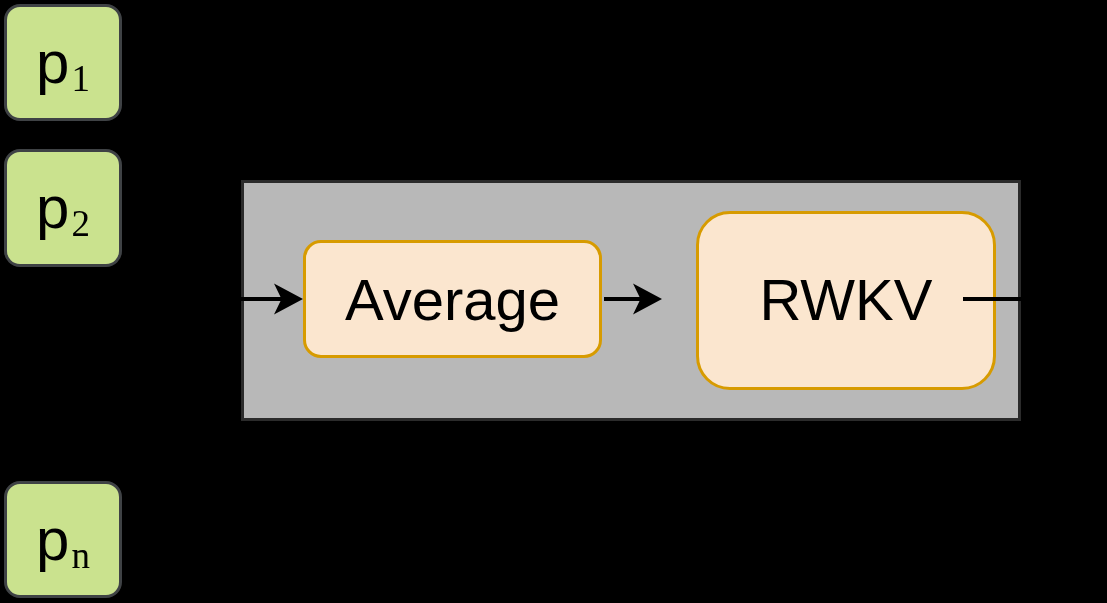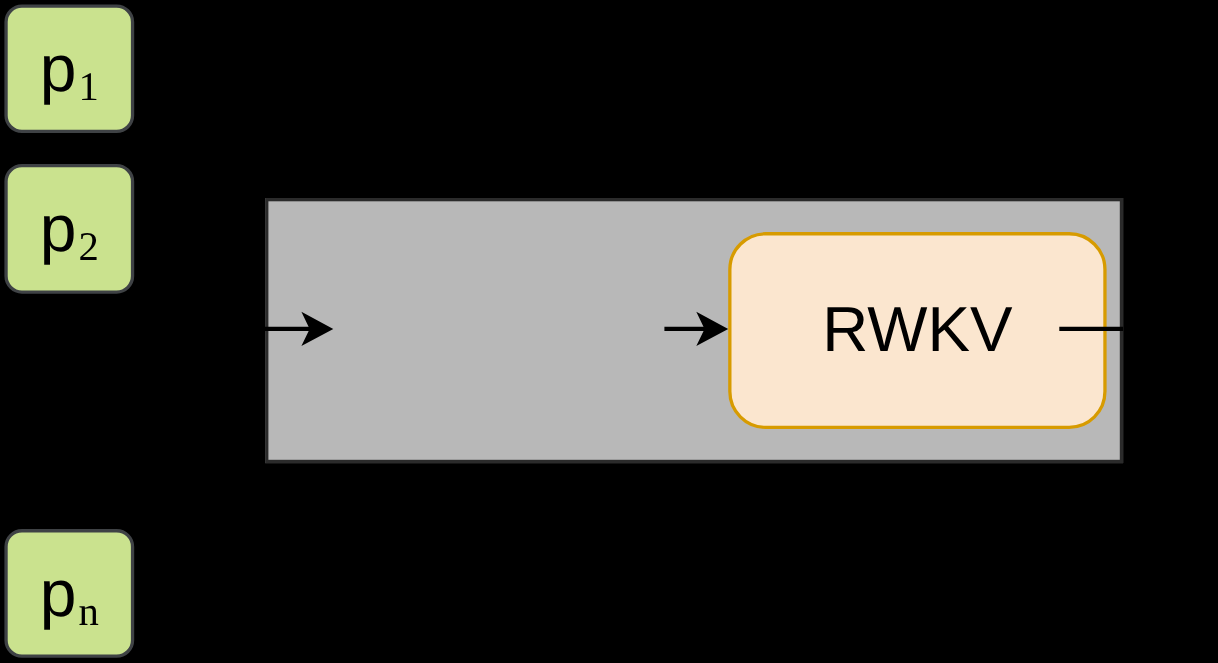--- a/index.html
+++ b/index.html
@@ -69,23 +69,23 @@
     text-align: center;
   }
   .block.average {
     left: 303px;
     top: 240px;
     width: 299px;
     height: 118px;
     border-radius: 18px;
   }
   .block.rwkv {
-    left: 662px;
+    left: 696px;
     top: 211px;
-    width: 344px;
+    width: 300px;
     height: 179px;
     border-radius: 34px;
     line-height: 1.35;
     justify-content: center;
   }
   
   .connectors {
     position: absolute;
     left: 0;
     top: 0;
@@ -115,20 +115,23 @@
 
   <div class="p-box pn">
     <span class="p-label">
       <span class="p-base">p</span>
       <span class="p-sub">n</span>
     </span>
   </div>
 
   <div class="container"></div>
 
+  <div class="block average">
+    <span>Average</span>
+  </div>
 
   <div class="block rwkv">
     <div>RWKV</div>
   </div>
 
   <svg class="connectors" width="1107" height="603" viewBox="0 0 1107 603" xmlns="http://www.w3.org/2000/svg">
     <g>
       <path class="cline" d="M239 299 L282 299"></path>
       <path class="chead" d="M303 299 L274 283.5 L281.5 299 L274 314.5 Z"></path>
     </g>

